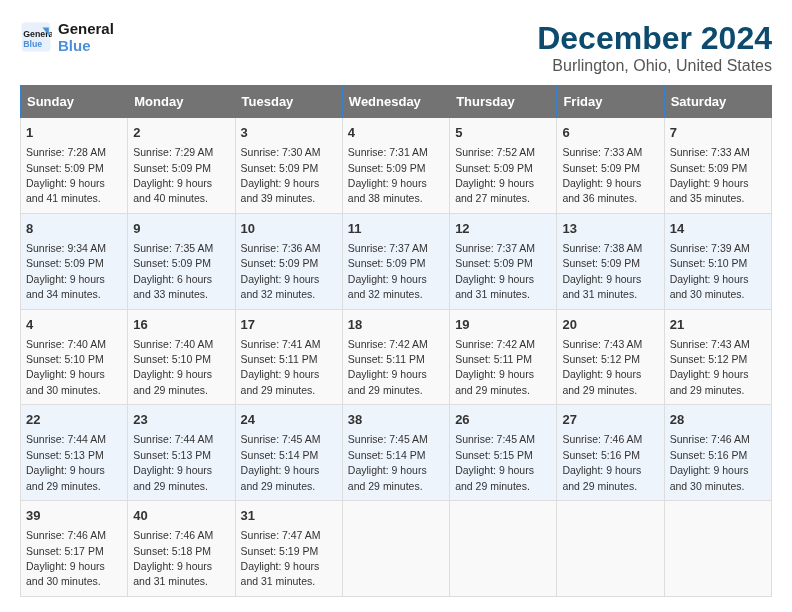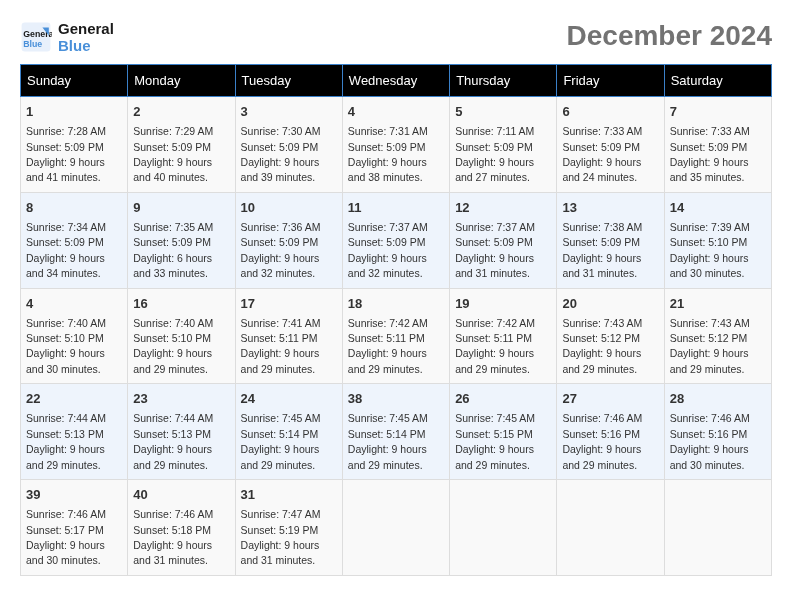--- a/index.html
+++ b/index.html
@@ -22,38 +22,38 @@
       gap: 6px;
     }
     .logo-icon {
       width: 32px;
       height: 32px;
     }
     .title-area {
       text-align: right;
     }
     .main-title {
-      font-size: 28px;
+      font-size: 32px;
       font-weight: bold;
-      color: #737373;
+      color: #0c4a6e;
     }
     .subtitle {
       font-size: 16px;
       color: #555;
     }
     table {
       width: 100%;
       border-collapse: collapse;
       font-size: 11px;
     }
     thead tr th {
-      background-color: #000000;
+      background-color: #737373;
       color: #fff;
       font-size: 13px;
-      font-weight: normal;
+      font-weight: bold;
       padding: 8px 6px;
       text-align: left;
       border: 1px solid #3a80c9;
     }
     tbody tr td {
       vertical-align: top;
       padding: 6px 5px;
       border: 1px solid #ddd;
       color: #333;
       line-height: 1.4;
@@ -90,20 +90,21 @@
       <text x="4" y="32" font-size="11" font-weight="bold" fill="#4a90d9">Blue</text>
       <polygon points="28,8 36,8 36,18" fill="#4a90d9"></polygon>
     </svg>
     <div>
       <div style="font-size:15px; font-weight:bold; color:#1a1a1a;">General</div>
       <div style="font-size:15px; font-weight:bold; color:#4a90d9;">Blue</div>
     </div>
   </div>
   <div class="title-area">
     <div class="main-title">December 2024</div>
+    <div class="subtitle">Burlington, Ohio, United States</div>
   </div>
 </div>
 
 <table>
   <thead>
     <tr>
       <th>Sunday</th>
       <th>Monday</th>
       <th>Tuesday</th>
       <th>Wednesday</th>
@@ -133,41 +134,41 @@
         <span class="day-info">Daylight: 9 hours and 39 minutes.</span>
       </td>
         <td>
         <span class="day-num">4</span>
         <span class="day-info">Sunrise: 7:31 AM</span><br>
         <span class="day-info">Sunset: 5:09 PM</span><br>
         <span class="day-info">Daylight: 9 hours and 38 minutes.</span>
       </td>
         <td>
         <span class="day-num">5</span>
-        <span class="day-info">Sunrise: 7:11 AM</span><br>
+        <span class="day-info">Sunrise: 7:52 AM</span><br>
         <span class="day-info">Sunset: 5:09 PM</span><br>
         <span class="day-info">Daylight: 9 hours and 27 minutes.</span>
       </td>
         <td>
         <span class="day-num">6</span>
         <span class="day-info">Sunrise: 7:33 AM</span><br>
         <span class="day-info">Sunset: 5:09 PM</span><br>
-        <span class="day-info">Daylight: 9 hours and 24 minutes.</span>
+        <span class="day-info">Daylight: 9 hours and 36 minutes.</span>
       </td>
         <td>
         <span class="day-num">7</span>
         <span class="day-info">Sunrise: 7:33 AM</span><br>
         <span class="day-info">Sunset: 5:09 PM</span><br>
         <span class="day-info">Daylight: 9 hours and 35 minutes.</span>
       </td>
       </tr>
       <tr>
         <td>
         <span class="day-num">8</span>
-        <span class="day-info">Sunrise: 7:34 AM</span><br>
+        <span class="day-info">Sunrise: 9:34 AM</span><br>
         <span class="day-info">Sunset: 5:09 PM</span><br>
         <span class="day-info">Daylight: 9 hours and 34 minutes.</span>
       </td>
         <td>
         <span class="day-num">9</span>
         <span class="day-info">Sunrise: 7:35 AM</span><br>
         <span class="day-info">Sunset: 5:09 PM</span><br>
         <span class="day-info">Daylight: 6 hours and 33 minutes.</span>
       </td>
         <td>

